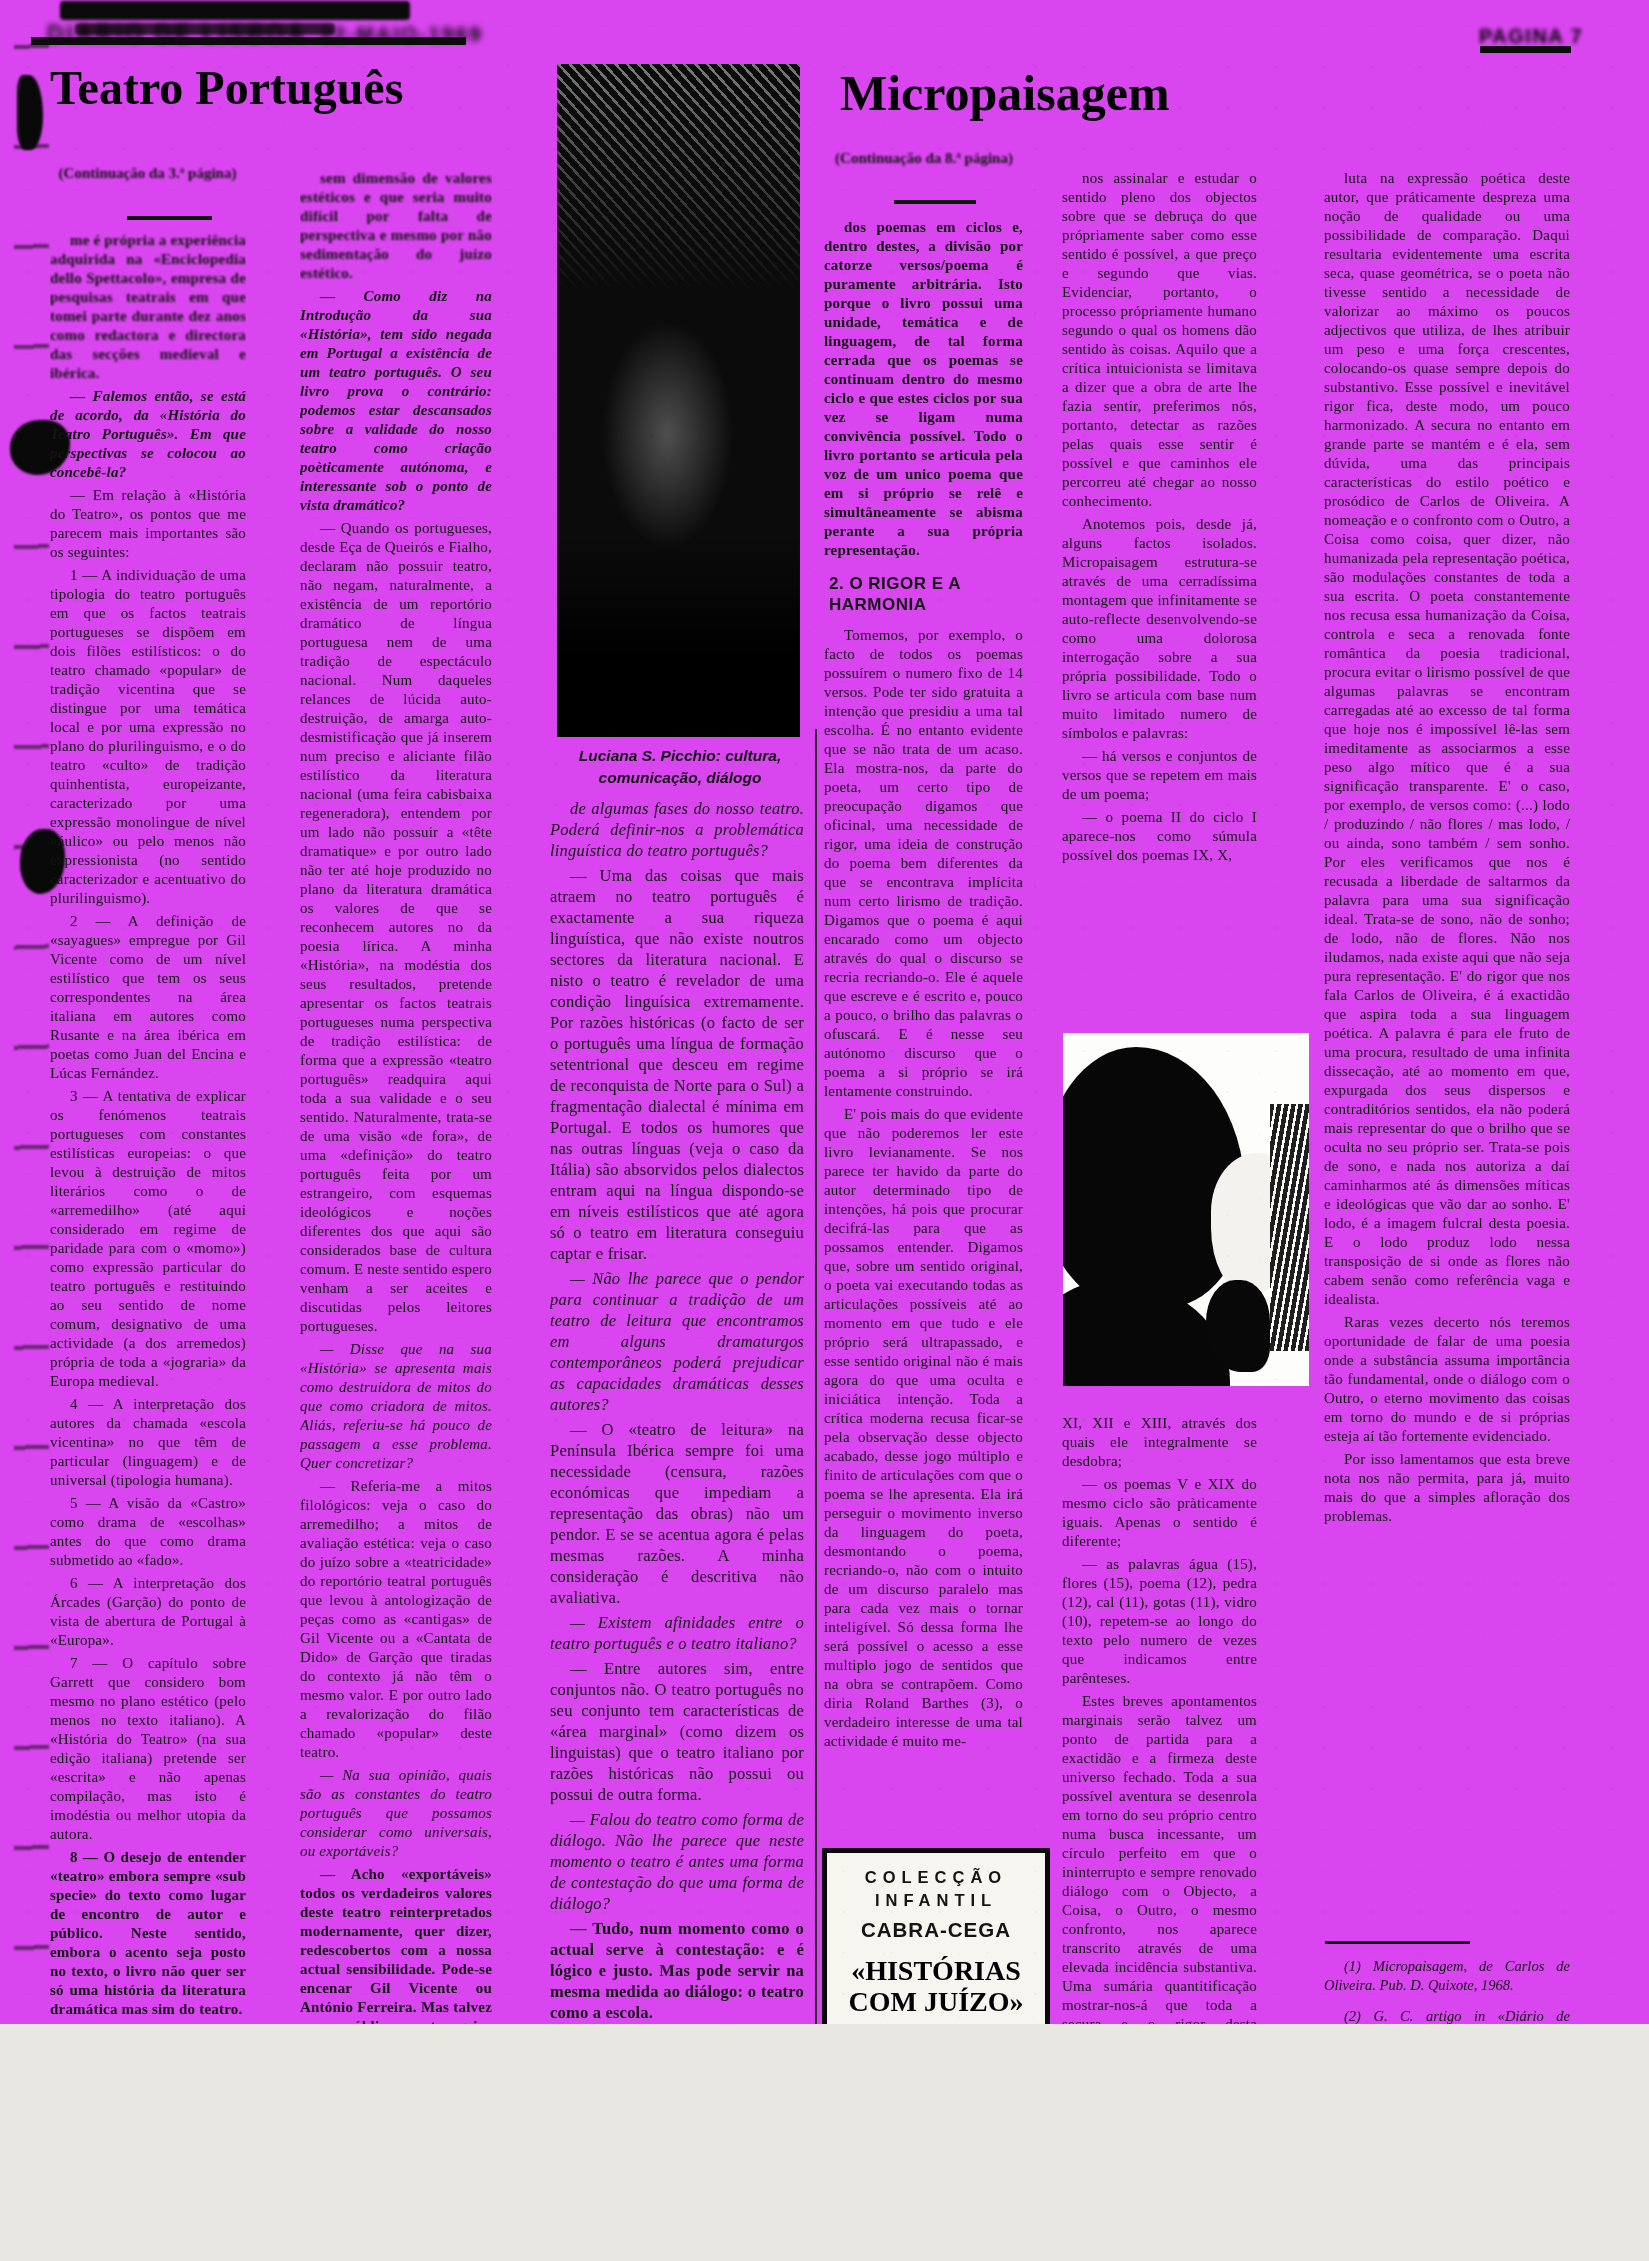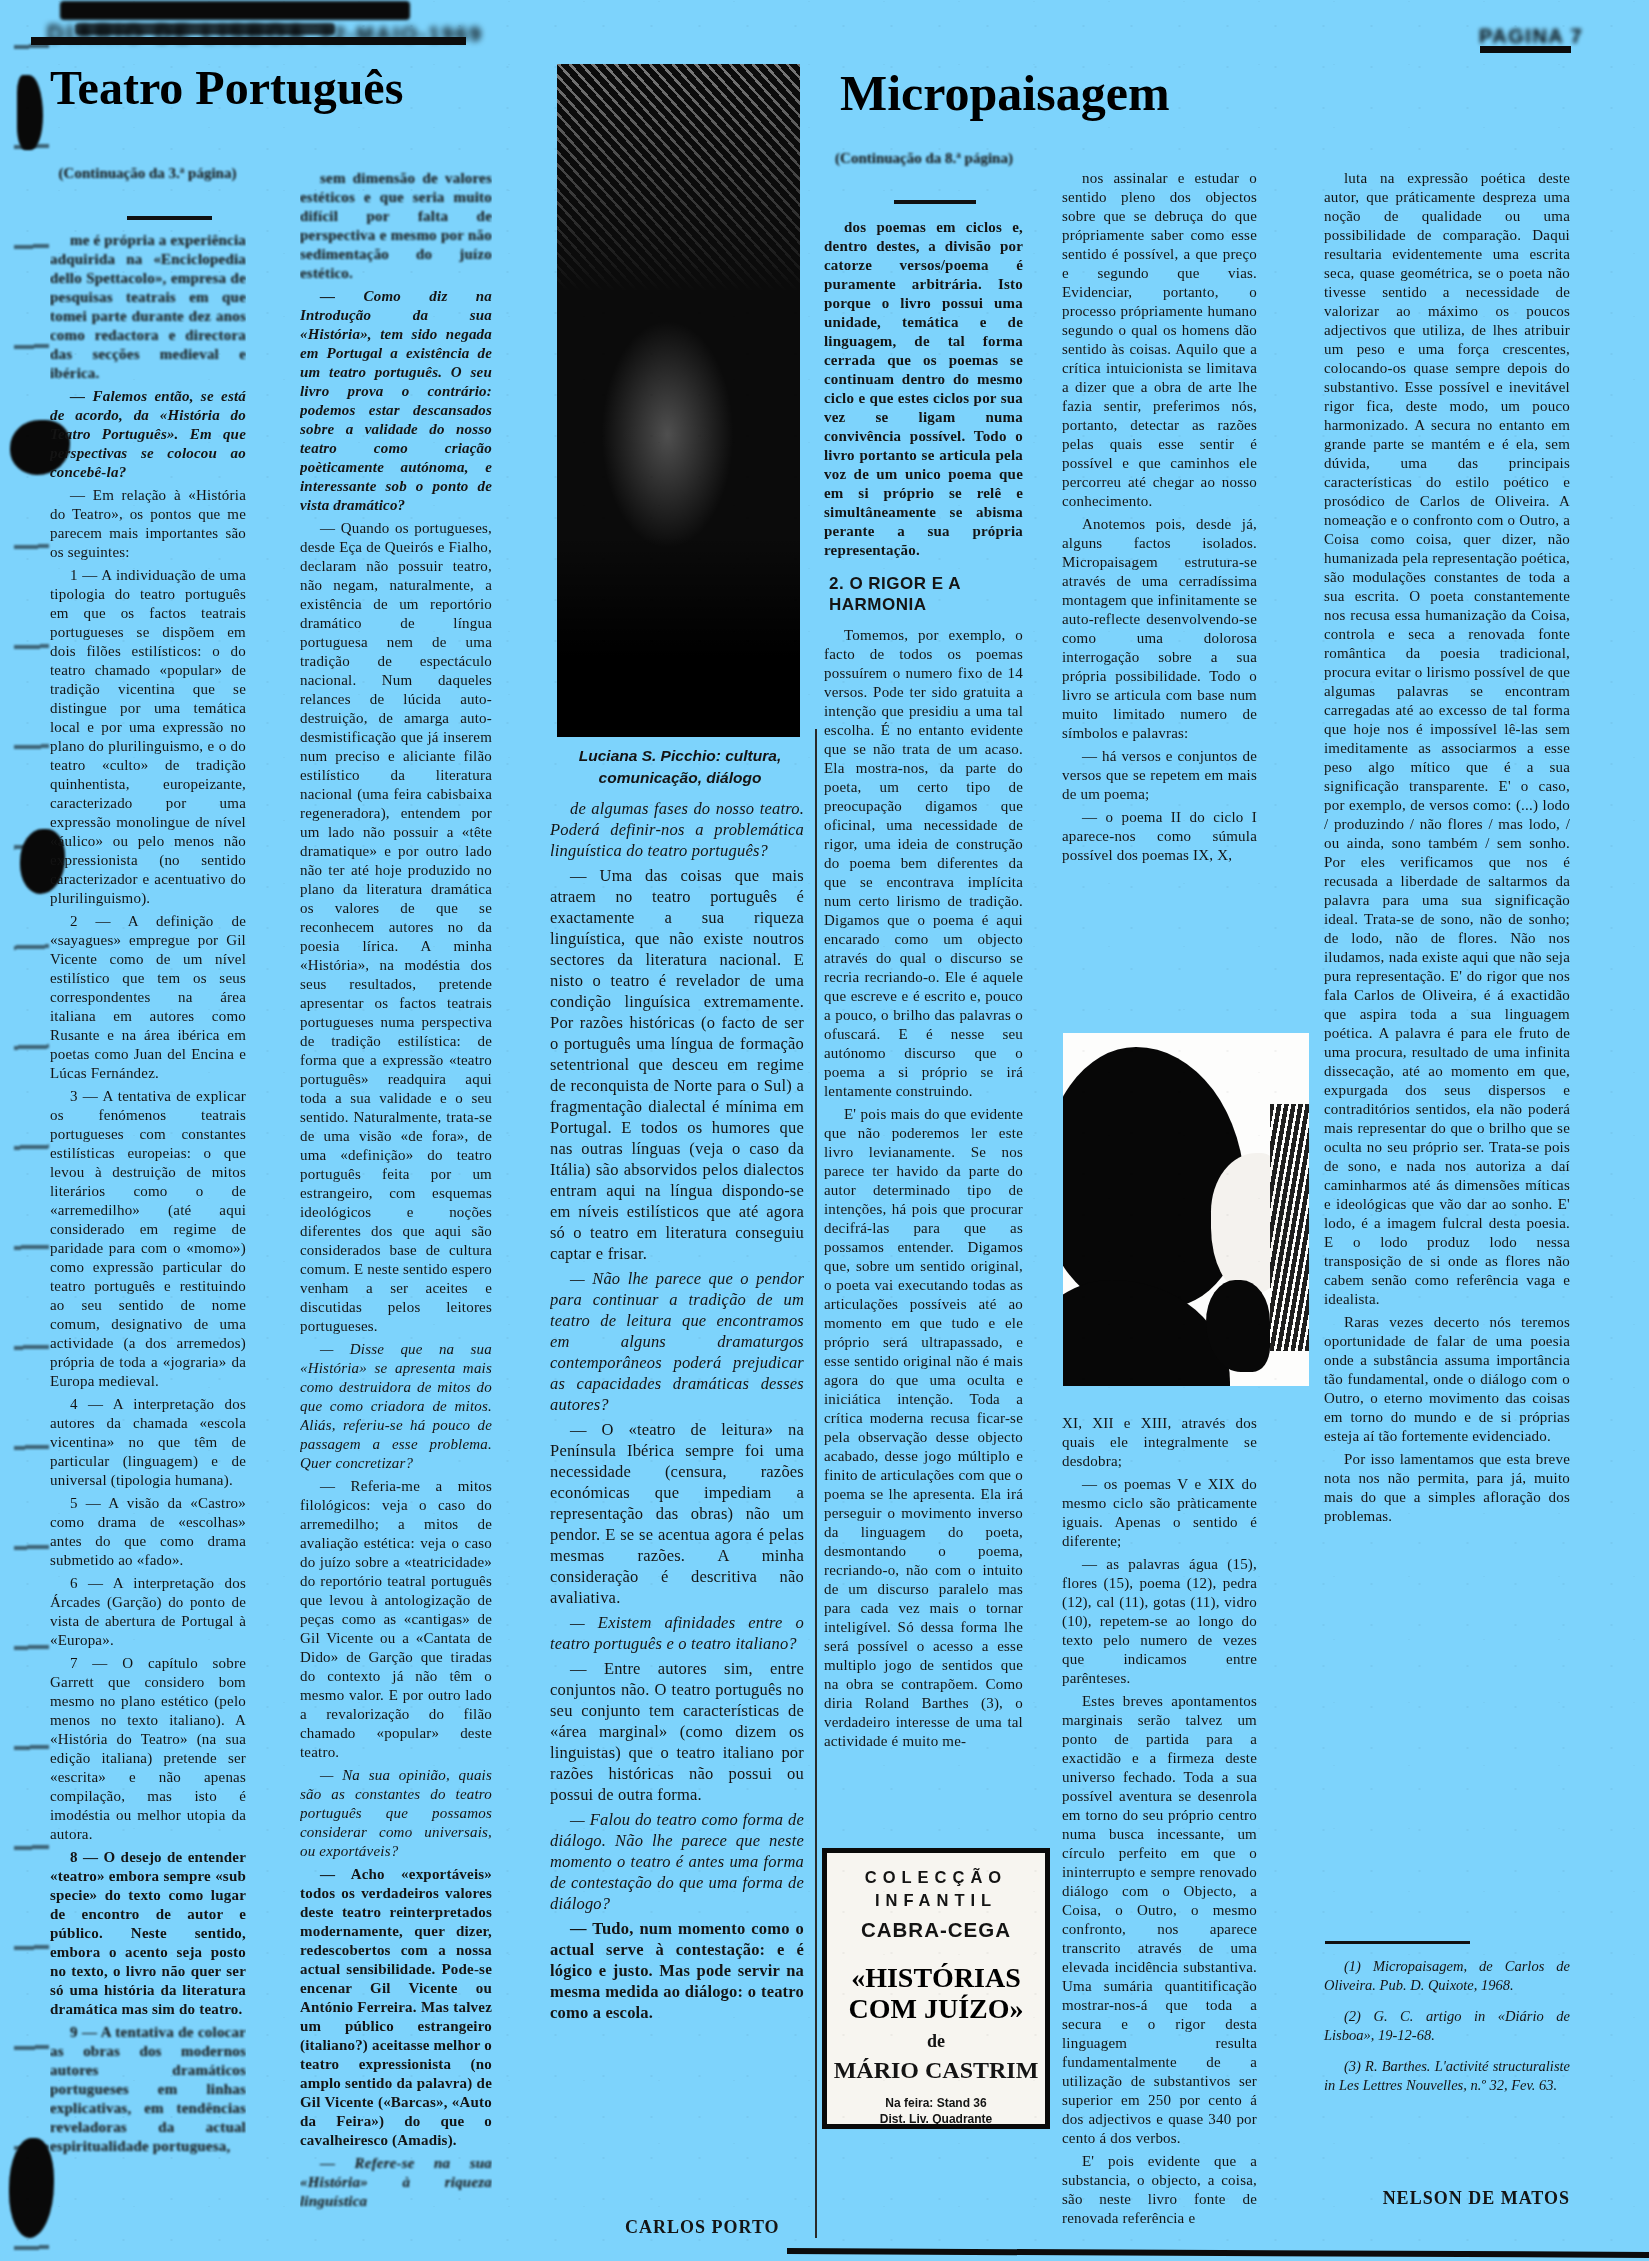--- a/index.html
+++ b/index.html
@@ -1,16 +1,16 @@
 <!DOCTYPE html>
 <html style="font-size:8px"><head>
 <meta charset="utf-8">
 <style>
   html,body{margin:0;padding:0;background:#e8e6e0;}
-  .sheet{position:relative;width:1650px;height:2261px;background:#7dd3fc;overflow:hidden;
+  .sheet{position:relative;width:1650px;height:2024px;background:#d946ef;overflow:hidden;
          font-family:"Liberation Serif",serif;color:#141414;}
   
   .sheet::after{content:"";position:absolute;inset:0;pointer-events:none;opacity:.5;
     background-image:
       radial-gradient(rgba(0,0,0,.18) 0.5px, transparent 0.8px),
       radial-gradient(rgba(0,0,0,.12) 0.5px, transparent 1px);
     background-size:48px 41px,75px 63px;background-position:3.5px 5.5px,21.5px 33px;}
   .col{position:absolute;text-align:justify;overflow:hidden;line-height:19px;font-size:15px;letter-spacing:0.2px;}
   .para{margin:0 0 4px 0;text-indent:20px;}
   .q{font-style:italic;}
@@ -50,21 +50,21 @@
       repeating-linear-gradient(100deg,rgba(7,7,7,.9) 0 4.5px,rgba(255,255,255,.25) 4.5px 7px);}
   .byline{position:absolute;font-weight:bold;font-size:18px;letter-spacing:1px;
           font-family:"Liberation Serif",serif;filter:blur(0.3px);}
   .adbox{position:absolute;left:822px;top:1848px;width:228px;height:281px;background:#f7f5f0;
          border:5.5px solid #0a0a0a;box-sizing:border-box;text-align:center;
          font-family:"Liberation Sans",sans-serif;overflow:hidden;}
   .ad-small{font-weight:bold;font-size:16.5px;letter-spacing:6px;line-height:23px;margin-top:13px;}
   .ad-small2{font-weight:bold;font-size:16.5px;letter-spacing:6px;line-height:23px;}
   .ad-cabra{font-weight:bold;font-size:20.5px;letter-spacing:1px;line-height:28px;margin-top:4px;}
   .ad-title{font-family:"Liberation Serif",serif;font-weight:900;font-size:28px;line-height:31px;
-            margin-top:18px;filter:contrast(1.3);}
+            margin-top:11px;filter:contrast(1.3);}
   .ad-de{font-family:"Liberation Serif",serif;font-weight:bold;font-size:18px;margin-top:7px;}
   .ad-author{font-family:"Liberation Serif",serif;font-weight:900;font-size:24px;line-height:27px;margin-top:5px;}
   .ad-foot{font-weight:bold;font-size:12px;line-height:16px;margin-top:11px;filter:blur(0.3px);}
   .fnblock{position:absolute;left:1324px;top:1957px;width:246px;font-size:14.5px;line-height:18.5px;text-align:justify;}
   .fn{margin:0 0 13px 0;text-indent:20px;font-style:italic;}
   .crease{position:absolute;left:14px;top:0;width:35px;height:2261px;pointer-events:none;
     background:repeating-linear-gradient(178deg,transparent 0 45px,rgba(10,10,10,.55) 45px 49px,transparent 49px 100px);
     filter:blur(1px);}
   .blob{position:absolute;background:#090909;border-radius:50% 40% 55% 45%;filter:blur(1px);}
   .smear{position:absolute;background:#0a0a0a;filter:blur(1.5px);border-radius:4px;}

